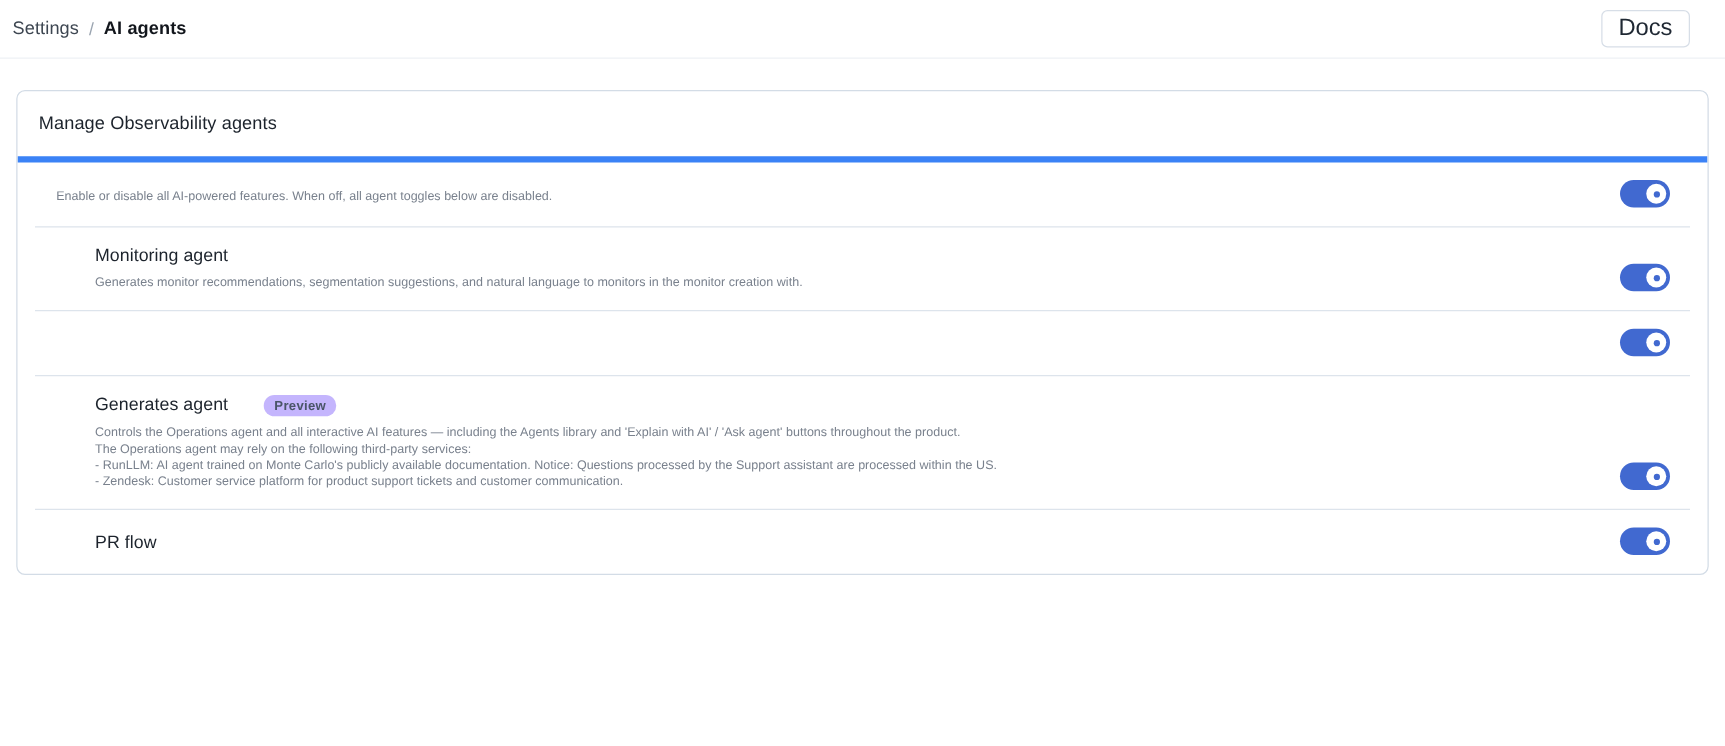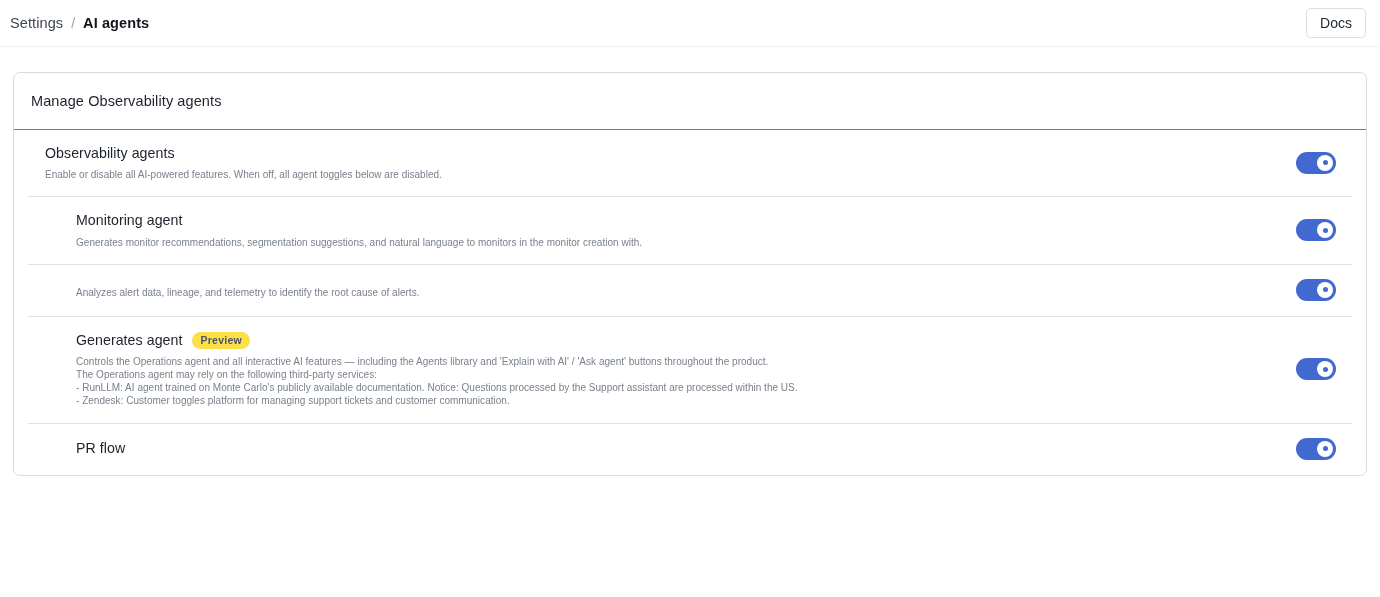--- a/index.html
+++ b/index.html
@@ -12,21 +12,21 @@
     font-family: "Liberation Sans", sans-serif;
     -webkit-font-smoothing: antialiased;
   }
 
   
   .topbar {
     position: relative;
     height: 47px;
     display: flex;
     align-items: center;
-    padding: 0 14px 0 10px;
+    padding: 0 28px 0 10px;
     border-bottom: 1px solid #eef1f5;
     background: #ffffff;
   }
   .breadcrumb {
     display: flex;
     align-items: center;
     font-size: 14.5px;
     line-height: 1;
   }
   .bc-root {
@@ -49,42 +49,42 @@
     align-items: center;
   }
   .docs-btn {
     height: 30px;
     min-width: 59px;
     padding: 0 13px;
     border: 1px solid #d7dee7;
     border-radius: 5px;
     background: #ffffff;
     color: #1f2833;
-    font-size: 14px;
+    font-size: 19px;
     font-family: "Liberation Sans", sans-serif;
     display: flex;
     align-items: center;
     justify-content: center;
     cursor: pointer;
   }
 
   
   .card {
     margin: 25px 13px 0 13px;
     border: 1px solid #d3dce6;
     border-radius: 7px;
     background: #ffffff;
     overflow: hidden;
   }
   .card-header {
     height: 57px;
     display: flex;
     align-items: center;
     padding: 0 0 0 17px;
-    border-bottom: 1px solid #3b82f6;
+    border-bottom: 5px solid #3b82f6;
   }
   .card-header-title {
     font-size: 14.5px;
     color: #1c232c;
     letter-spacing: .1px;
   }
 
   .card-body {
     padding: 0 14px;
   }
@@ -96,20 +96,21 @@
     padding: 14px 0 15px 0;
   }
   .row + .row {
     border-top: 1px solid #dde4ec;
   }
   .row-master {
     padding-left: 17px;
   }
   .row-child {
     padding-left: 48px;
+    align-items: flex-end;
   }
   .row-text {
     flex: 1 1 auto;
     min-width: 0;
     padding-right: 20px;
   }
   .row-title-line {
     display: flex;
     align-items: center;
     gap: 10px;
@@ -119,25 +120,26 @@
     color: #1c232c;
     line-height: 1.35;
     letter-spacing: .05px;
   }
   .badge {
     display: inline-flex;
     align-items: center;
     height: 17px;
     padding: 0 8px;
     border-radius: 9px;
-    background: #fde047;
+    background: #c4b5fd;
     color: #4a5568;
     font-size: 10.5px;
     font-weight: 700;
     letter-spacing: .25px;
+    margin-left: 19px;
   }
   .row-desc {
     margin-top: 5px;
     font-size: 10px;
     color: #79818d;
     line-height: 1.32;
     letter-spacing: .02px;
   }
   .row-desc .dline { display: block; }
 
@@ -192,23 +194,20 @@
   </div>
 </div>
 
 <div class="card">
   <div class="card-header">
     <span class="card-header-title">Manage Observability agents</span>
   </div>
   <div class="card-body" id="rows-container">
       <div class="row row-master">
         <div class="row-text">
-          <div class="row-title-line">
-            <span class="row-title">Observability agents</span>
-          </div>
           <div class="row-desc">
             <span class="dline">Enable or disable all AI-powered features. When off, all agent toggles below are disabled.</span>
           </div>
         </div>
         <div class="toggle-wrap">
           <div class="toggle">
             <span class="knob"></span>
           </div>
         </div>
       </div>
@@ -222,41 +221,38 @@
           </div>
         </div>
         <div class="toggle-wrap">
           <div class="toggle">
             <span class="knob"></span>
           </div>
         </div>
       </div>
       <div class="row row-child">
         <div class="row-text">
-          <div class="row-desc">
-            <span class="dline">Analyzes alert data, lineage, and telemetry to identify the root cause of alerts.</span>
-          </div>
         </div>
         <div class="toggle-wrap">
           <div class="toggle">
             <span class="knob"></span>
           </div>
         </div>
       </div>
       <div class="row row-child">
         <div class="row-text">
           <div class="row-title-line">
             <span class="row-title">Generates agent</span>
             <span class="badge">Preview</span>
           </div>
           <div class="row-desc">
             <span class="dline">Controls the Operations agent and all interactive AI features — including the Agents library and 'Explain with AI' / 'Ask agent' buttons throughout the product.</span>
             <span class="dline">The Operations agent may rely on the following third-party services:</span>
             <span class="dline">- RunLLM: AI agent trained on Monte Carlo's publicly available documentation. Notice: Questions processed by the Support assistant are processed within the US.</span>
-            <span class="dline">- Zendesk: Customer toggles platform for managing support tickets and customer communication.</span>
+            <span class="dline">- Zendesk: Customer service platform for product support tickets and customer communication.</span>
           </div>
         </div>
         <div class="toggle-wrap">
           <div class="toggle">
             <span class="knob"></span>
           </div>
         </div>
       </div>
       <div class="row row-child">
         <div class="row-text">

